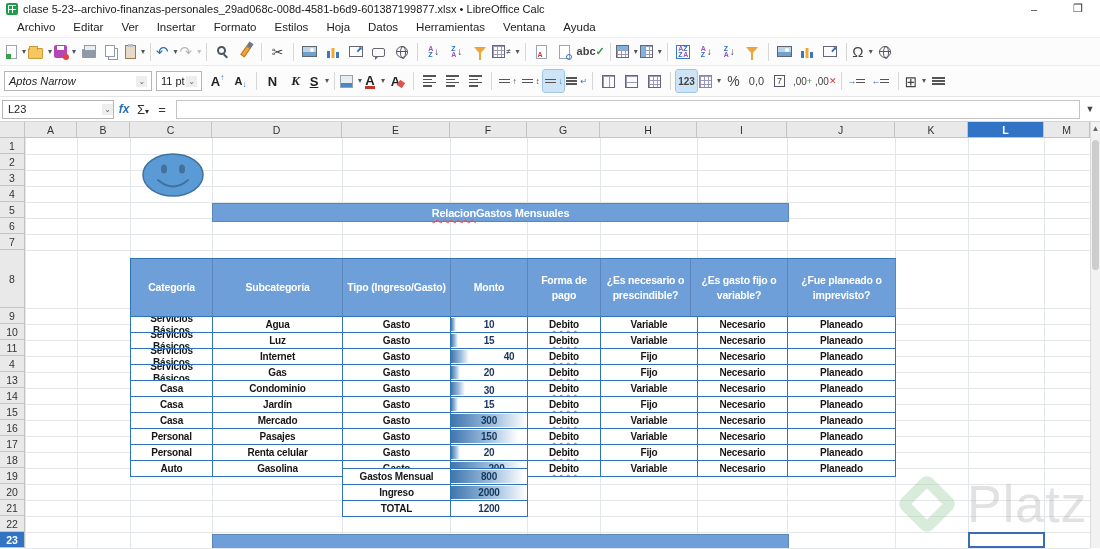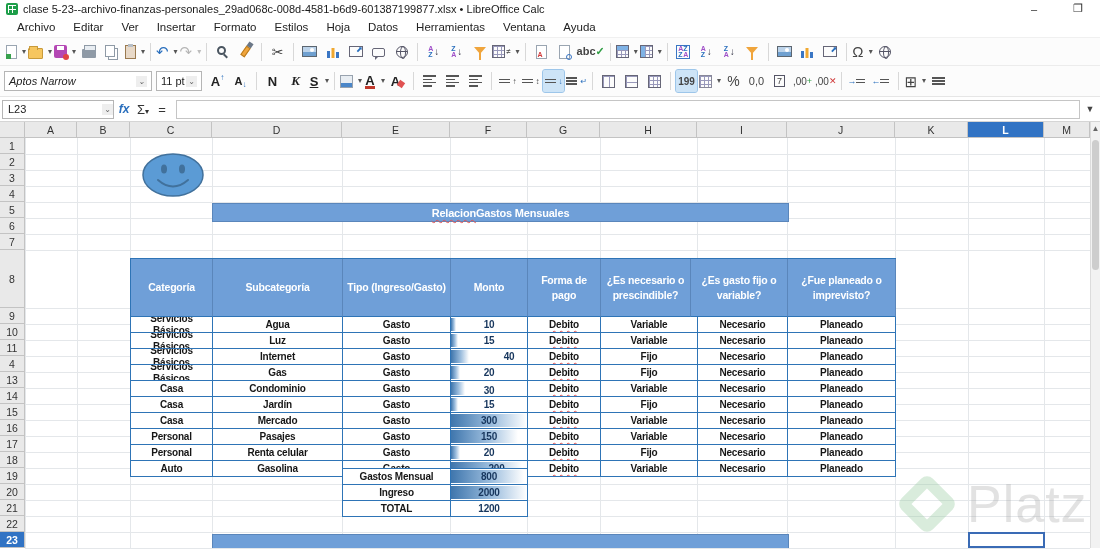--- a/index.html
+++ b/index.html
@@ -405,21 +405,21 @@
         <span class="i-grid" style="background-size:6px 13px;"></span>
       </div>
       <div class="tbi">
         <span class="i-grid" style="background-size:13px 6px;"></span>
       </div>
       <div class="tbi">
         <span class="i-grid"></span>
       </div>
       <div class="tbsep"></div>
       <div class="tbi active">
-        <span style="font-size:10px;font-weight:bold;">199</span>
+        <span style="font-size:10px;font-weight:bold;">123</span>
       </div>
       <div class="tbi dd">
         <span class="i-grid" style="border-color:#889;"></span>
       </div>
       <div class="tbi">
         <span class="glyph" style="font-size:14px;">%</span>
       </div>
       <div class="tbi">
         <span style="font-size:11px;">0,0</span>
       </div>

